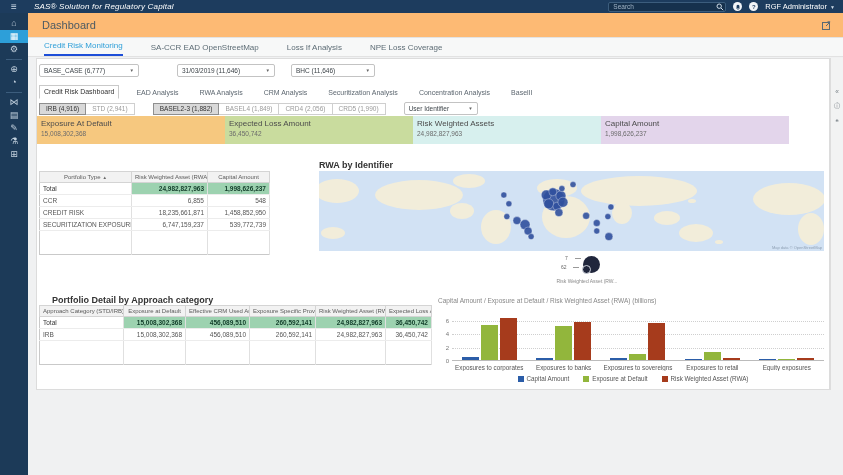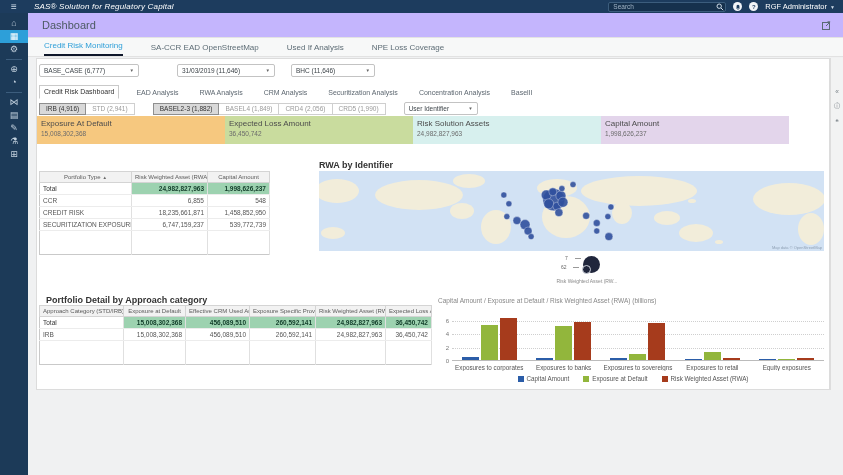--- a/index.html
+++ b/index.html
@@ -19,26 +19,26 @@
   .user-chip { font-size:7.5px; display:flex; align-items:center; gap:3px; cursor:pointer; }
   .caret { font-size:5px; color:#cfdce8; }
 
   
   .sidenav { position:absolute; left:0; top:13px; width:28px; height:462px; background:#1c3a58; display:flex; flex-direction:column; align-items:center; padding-top:4px; }
   .side-icon { width:28px; height:13px; color:#c3d1de; font-size:9px; line-height:13px; text-align:center; cursor:pointer; }
   .side-icon.active { background:#2d9fd9; color:#fff; }
   .side-div { width:16px; border-top:1px solid #3c5d7d; margin:3px 0; }
 
   
-  .titlebar { position:absolute; left:28px; top:13px; width:815px; height:25px; background:#c4b5fd; border-bottom:1px solid #e3e3e3; display:flex; align-items:center; }
+  .titlebar { position:absolute; left:28px; top:13px; width:815px; height:25px; background:#fdba74; border-bottom:1px solid #e3e3e3; display:flex; align-items:center; }
   .page-title { margin-left:14px; font-size:11px; color:#4c5a63; }
   .export-ic { margin-left:auto; margin-right:12px; cursor:pointer; }
   .tabs1 { position:absolute; left:28px; top:38px; width:815px; height:19px; background:#f7f8f8; border-bottom:1px solid #e2e2e2; display:flex; gap:28px; padding-left:16px; font-size:8px; color:#5d6c75; align-items:flex-end; }
   .tab1 { padding-bottom:4px; cursor:pointer; }
-  .tab1.active { color:#2f9fd8; border-bottom:2px solid #0f172a; }
+  .tab1.active { color:#2f9fd8; border-bottom:2px solid #1d4ed8; }
 
   
   .panel { position:absolute; left:36px; top:58px; width:794px; height:332px; background:#fff; border:1px solid #dcdcdc; }
   .rightstrip { position:absolute; left:830px; top:58px; width:13px; height:332px; background:#f2f3f3; border-left:1px solid #ddd; display:flex; flex-direction:column; align-items:center; padding-top:30px; gap:7px; }
   .strip-ic { font-size:6.5px; color:#7a8288; cursor:pointer; }
 
   .filters-row { position:absolute; left:2px; top:5px; display:flex; }
   .select { height:13px; border:1px solid #c3c3c3; border-radius:2px; background:#fff; display:flex; align-items:center; font-size:6.5px; color:#3d4449; padding:0 4px; cursor:pointer; }
   .select .caret2 { margin-left:auto; font-size:4.5px; color:#666; padding-left:5px; }
   .f1 { width:100px; } .f2 { width:98px; margin-left:38px; } .f3 { width:84px; margin-left:16px; }
@@ -148,21 +148,21 @@
     <svg class="export-ic" width="9" height="9" viewBox="0 0 9 9">
         <rect x="0.5" y="1.5" width="7" height="7" fill="none" stroke="#5a6a74" stroke-width="1"></rect>
         <line x1="4" y1="5" x2="8" y2="1" stroke="#5a6a74" stroke-width="1"></line>
         <line x1="5.5" y1="0.8" x2="8.2" y2="0.8" stroke="#5a6a74" stroke-width="1"></line>
       </svg>
   </div>
 
   <div class="tabs1" id="tabs1">
       <div class="tab1 active">Credit Risk Monitoring</div>
       <div class="tab1">SA-CCR EAD OpenStreetMap</div>
-      <div class="tab1">Used If Analysis</div>
+      <div class="tab1">Loss If Analysis</div>
       <div class="tab1">NPE Loss Coverage</div>
     </div>
 
   <div class="rightstrip" id="rightstrip">
       <div class="strip-ic">«</div>
       <div class="strip-ic">ⓘ</div>
       <div class="strip-ic">❝</div>
     </div>
 
   <div class="panel">
@@ -206,21 +206,21 @@
     <div class="kpis" id="kpis">
         <div class="kpi" style="background: rgb(246, 200, 127);">
           <div class="kpi-label">Exposure At Default</div>
           <div class="kpi-value">15,008,302,368</div>
         </div>
         <div class="kpi" style="background: rgb(201, 220, 158);">
           <div class="kpi-label">Expected Loss Amount</div>
           <div class="kpi-value">36,450,742</div>
         </div>
         <div class="kpi" style="background: rgb(215, 240, 238);">
-          <div class="kpi-label">Risk Solution Assets</div>
+          <div class="kpi-label">Risk Weighted Assets</div>
           <div class="kpi-value">24,982,827,963</div>
         </div>
         <div class="kpi" style="background: rgb(227, 213, 235);">
           <div class="kpi-label">Capital Amount</div>
           <div class="kpi-value">1,998,626,237</div>
         </div>
       </div>
 
     <table class="dtable" id="table1" style="left:2px;top:112px;width:230px;">
         <colgroup>
@@ -326,21 +326,21 @@
         <span class="bl-lab max">7</span>
         <span class="bl-tick bl-t1"></span>
         <span class="bl-lab min">62</span>
         <span class="bl-tick bl-t2"></span>
         <span class="bl-big"></span>
         <span class="bl-small"></span>
       </div>
       <div class="bl-caption">Risk Weighted Asset (RW...</div>
     </div>
 
-    <div class="sec-title" style="left:2px;top:236px;padding-left:7px;">Portfolio Detail by Approach category</div>
+    <div class="sec-title" style="left:8px;top:236px;padding-left:7px;">Portfolio Detail by Approach category</div>
     <table class="dtable" id="table2" style="left:2px;top:246px;width:392px;">
         <colgroup>
           <col style="width: 84px;">
           <col style="width: 62px;">
           <col style="width: 64px;">
           <col style="width: 66px;">
           <col style="width: 70px;">
           <col style="width: 46px;">
         </colgroup>
         <thead>

